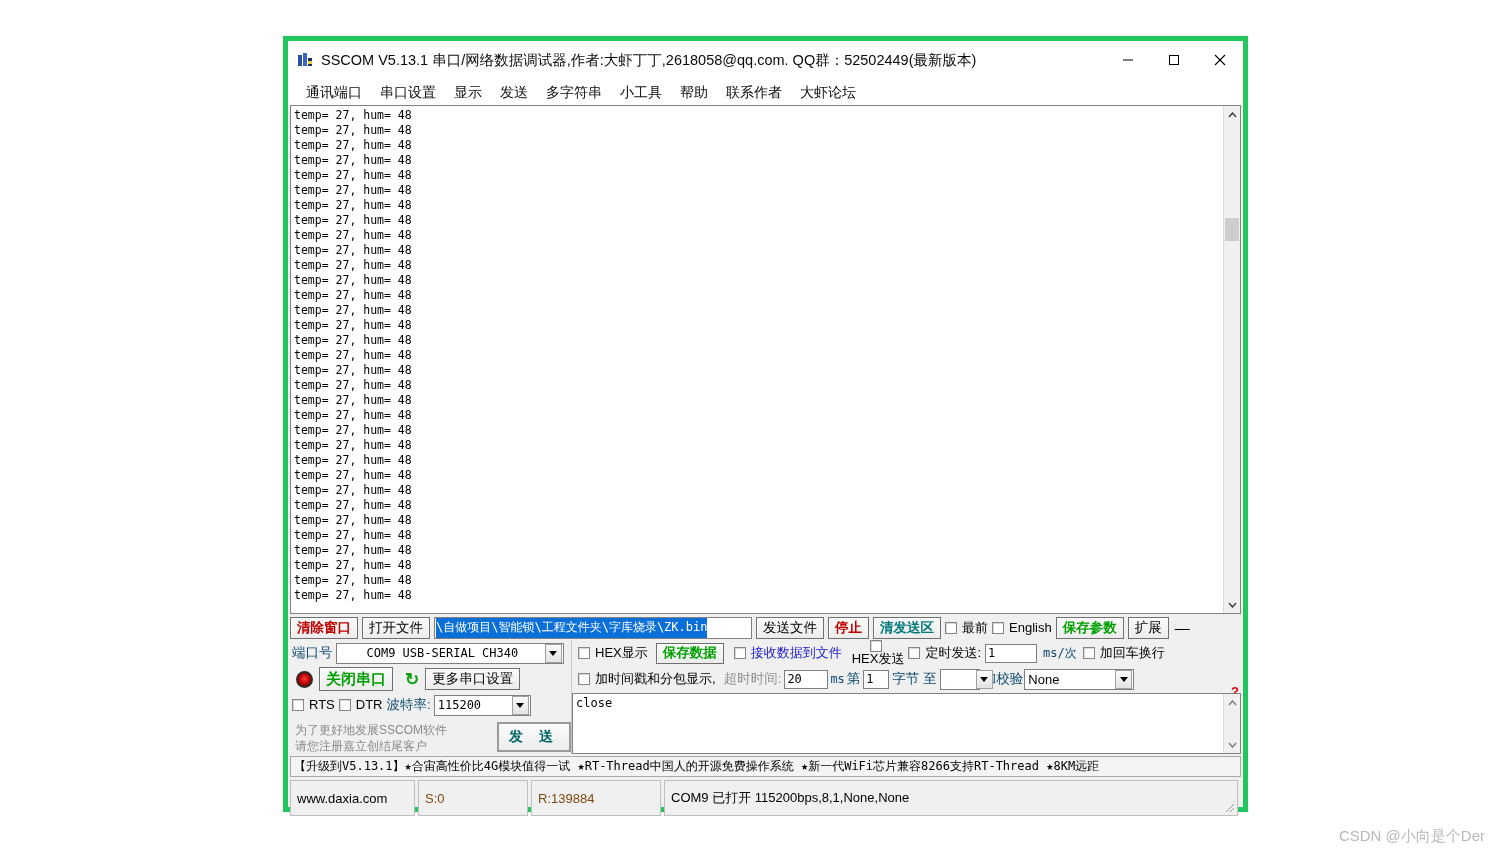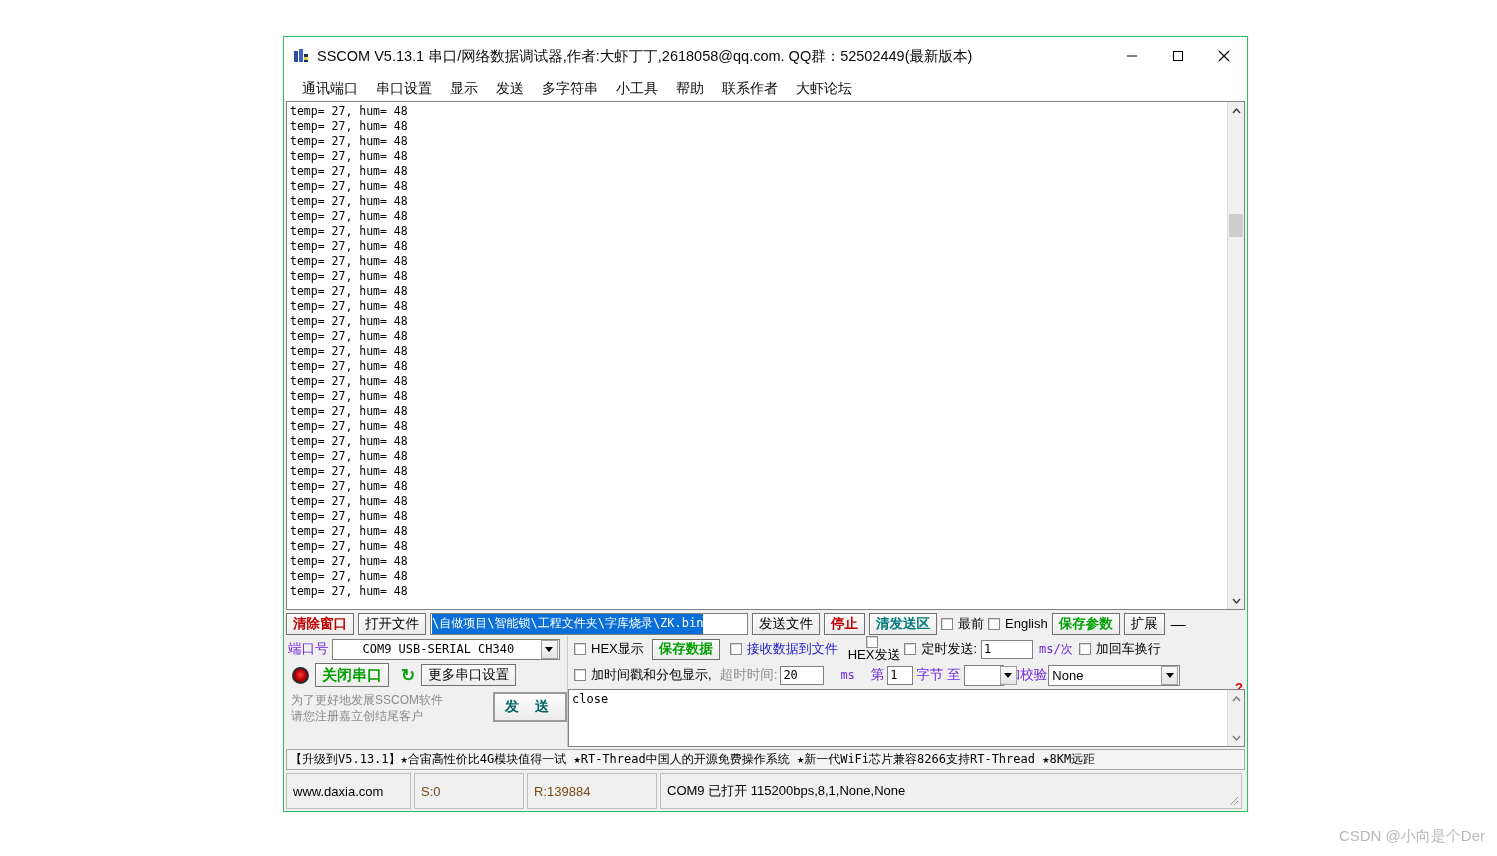--- a/index.html
+++ b/index.html
@@ -9,21 +9,21 @@
     background: #ffffff;
     font-family: "Liberation Sans", sans-serif;
     overflow: hidden;
   }
 
   #window {
     position: absolute;
     left: 283px; top: 36px;
     width: 965px; height: 776px;
     background: #f0f0f0;
-    border: 1px solid #22c55e;
+    border: 5px solid #22c55e;
     box-shadow: 0 0 0 1px rgba(0,0,0,0.04);
     display: flex; flex-direction: column;
   }
 
   
   #titlebar {
     height: 38px;
     background: #ffffff;
     display: flex; align-items: center;
     flex: 0 0 auto;
@@ -190,21 +190,21 @@
     flex: 0 0 auto;
     display: flex; flex-direction: column;
     border-right: 1px solid #c8c8c8;
   }
   #right-col {
     flex: 1 1 auto;
     display: flex; flex-direction: column;
   }
 
   .lrow { display: flex; align-items: center; height: 26px; padding-left: 2px; }
-  .lbl-s { font-size: 13.5px; color: #6d28d9; white-space: nowrap; }
+  .lbl-s { font-size: 13.5px; color: #0c4a6e; white-space: nowrap; }
 
   .combo {
     height: 21px;
     border: 1px solid #808080;
     background: #ffffff;
     display: flex; align-items: center;
     font-family: "DejaVu Sans Mono", "Liberation Mono", monospace;
     font-size: 12px;
     padding-left: 3px;
     position: relative;
@@ -430,20 +430,37 @@
         </div>
       </div>
 
       <div class="lrow">
         <span id="port-led"></span>
         <div class="btn green" style="height:24px; font-size:15px; margin-right:6px;">关闭串口</div>
         <span id="refresh-icon">↻</span>
         <div class="btn plain" style="height:22px;">更多串口设置</div>
       </div>
 
+      <div class="lrow">
+        <div class="chk">
+          <span class="box"></span>
+          <span class="lbl">RTS</span>
+        </div>
+        <div class="chk">
+          <span class="box"></span>
+          <span class="lbl">DTR</span>
+        </div>
+        <span class="lbl-s">波特率:</span>
+        <div class="combo" style="width:97px; margin-left:3px;">
+          <span class="val">115200</span>
+          <span class="arrowbox">
+              <span class="tri"></span>
+            </span>
+        </div>
+      </div>
 
       <div class="lrow" style="height:auto; align-items:flex-start; padding-top:4px;justify-content:space-between;">
         <div id="promo">
           <div>为了更好地发展SSCOM软件</div>
           <div>请您注册嘉立创结尾客户</div>
         </div>
         <div id="send-btn">发 送</div>
       </div>
 
     </div>
@@ -476,33 +493,33 @@
         </div>
       </div>
 
       <div class="rrow" style="padding-left:6px;">
         <div class="chk">
           <span class="box"></span>
           <span class="lbl">加时间戳和分包显示,</span>
         </div>
         <span class="lbl-s" style="color:#909090; margin:0 3px 0 4px;">超时时间:</span>
         <div class="txtbox" style="width:44px;">20</div>
-        <span class="lbl-s" style="margin:0 16px; font-family:'DejaVu Sans Mono',monospace; font-size:12px;">ms</span>
+        <span class="lbl-s" style="margin:0 2px; font-family:'DejaVu Sans Mono',monospace; font-size:12px;">ms</span>
         <span class="lbl-s">第</span>
         <div class="txtbox" style="width:26px; margin:0 3px;">1</div>
         <span class="lbl-s" style="margin-right:4px;">字节</span>
         <span class="lbl-s" style="margin-right:3px;">至</span>
         <div class="combo" style="width:40px;gap:32px;">
           <span class="val" style="font-family:'Liberation Sans',sans-serif;font-size:13px;">末尾</span>
           <span class="arrowbox">
               <span class="tri"></span>
             </span>
         </div>
         <span class="lbl-s" style="margin:0 1px 0 3px;">加校验</span>
-        <div class="combo" style="width:132px;">
+        <div class="combo" style="width:110px;">
           <span class="val" style="font-family:'Liberation Sans',sans-serif;font-size:13px;">None</span>
           <span class="arrowbox">
               <span class="tri"></span>
             </span>
         </div>
       </div>
 
       <span id="qmark">?</span>
 
       <div id="send-area-wrap">

